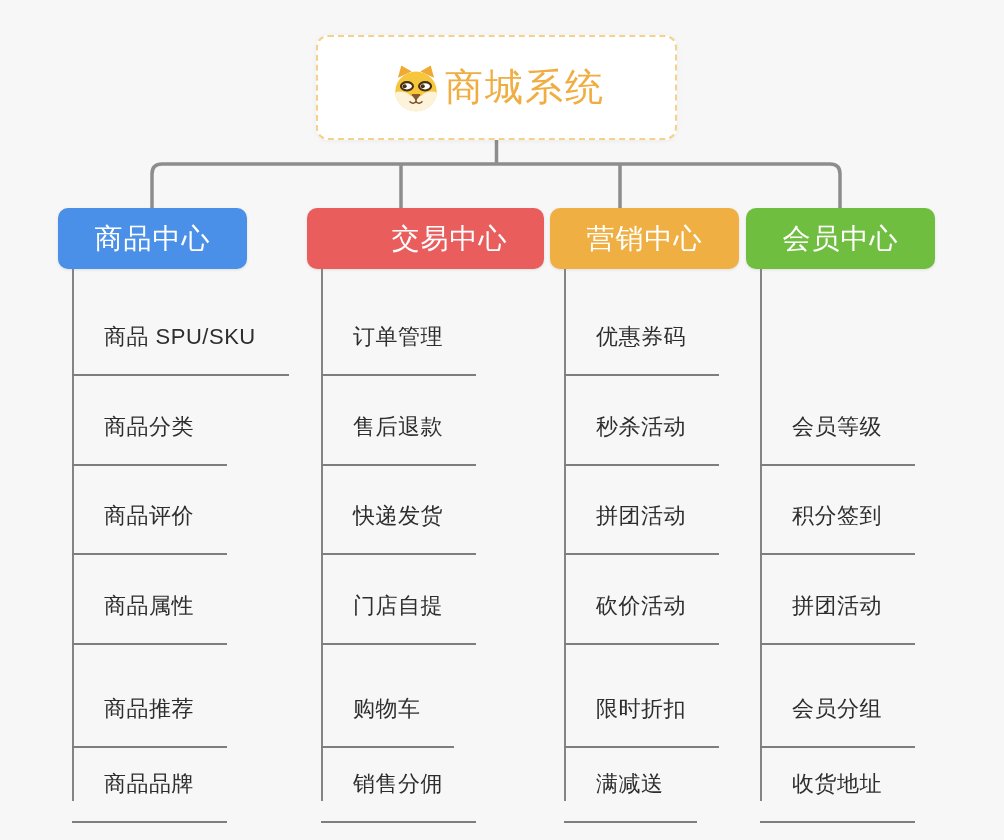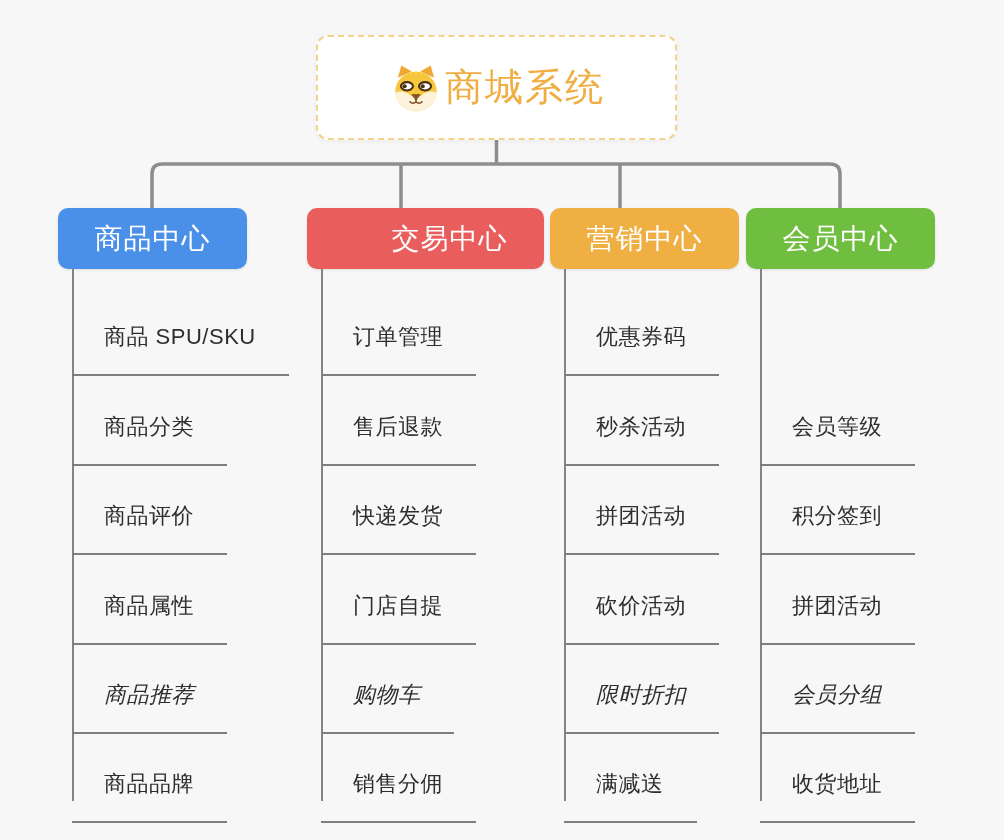--- a/index.html
+++ b/index.html
@@ -64,21 +64,21 @@
     padding:0 33px 22px 32px;
     border-bottom:2px solid #7E7E7E;
     font-size:22px;color:#2E2E2E;
     letter-spacing:0.5px;
     white-space:nowrap;
   }
   .leaf-0{top:100px;}
   .leaf-1{top:190px;}
   .leaf-2{top:279px;}
   .leaf-3{top:369px;}
-  .leaf-4{top:458px;font-style:italic;}
+  .leaf-4{top:472px;}
   .leaf-5{top:547px;}
 </style>
 </head>
 <body>
 
 <div class="stage">
 
   <svg class="connectors" viewBox="0 0 1004 840">
     <g stroke="#8D8D8D" stroke-width="3.5" fill="none">
       <path d="M496.5 140 V164"></path>

